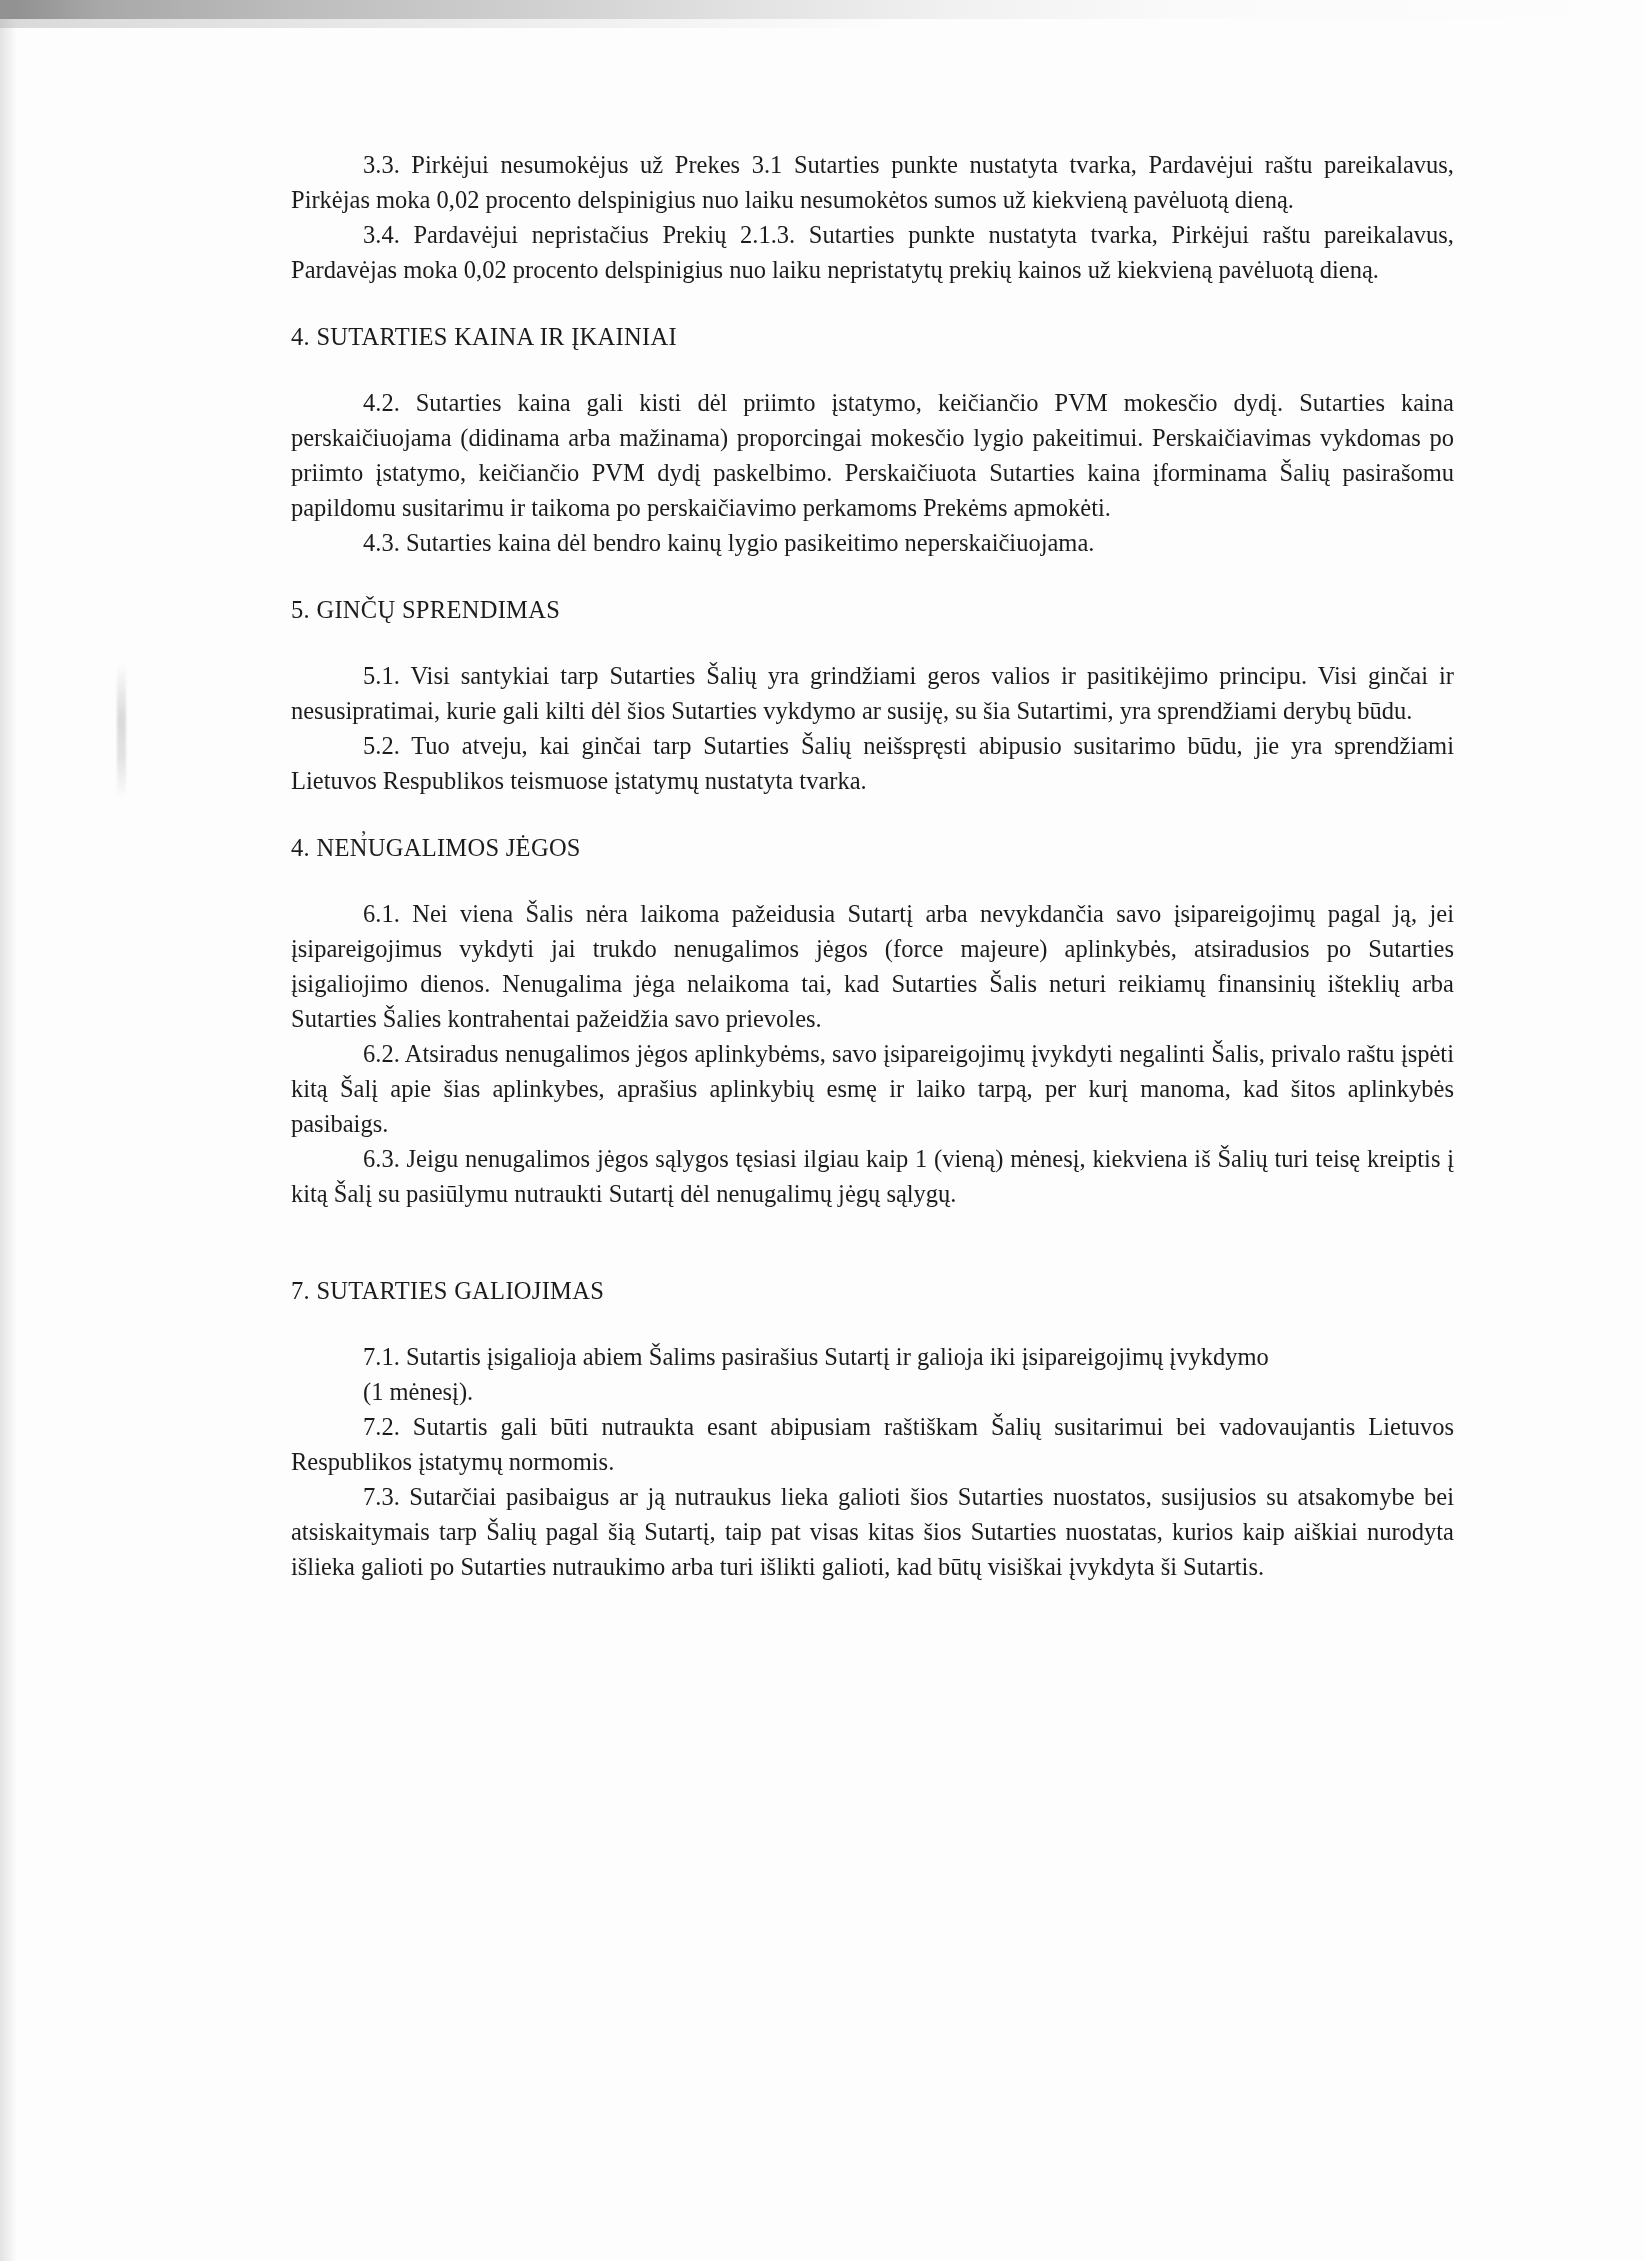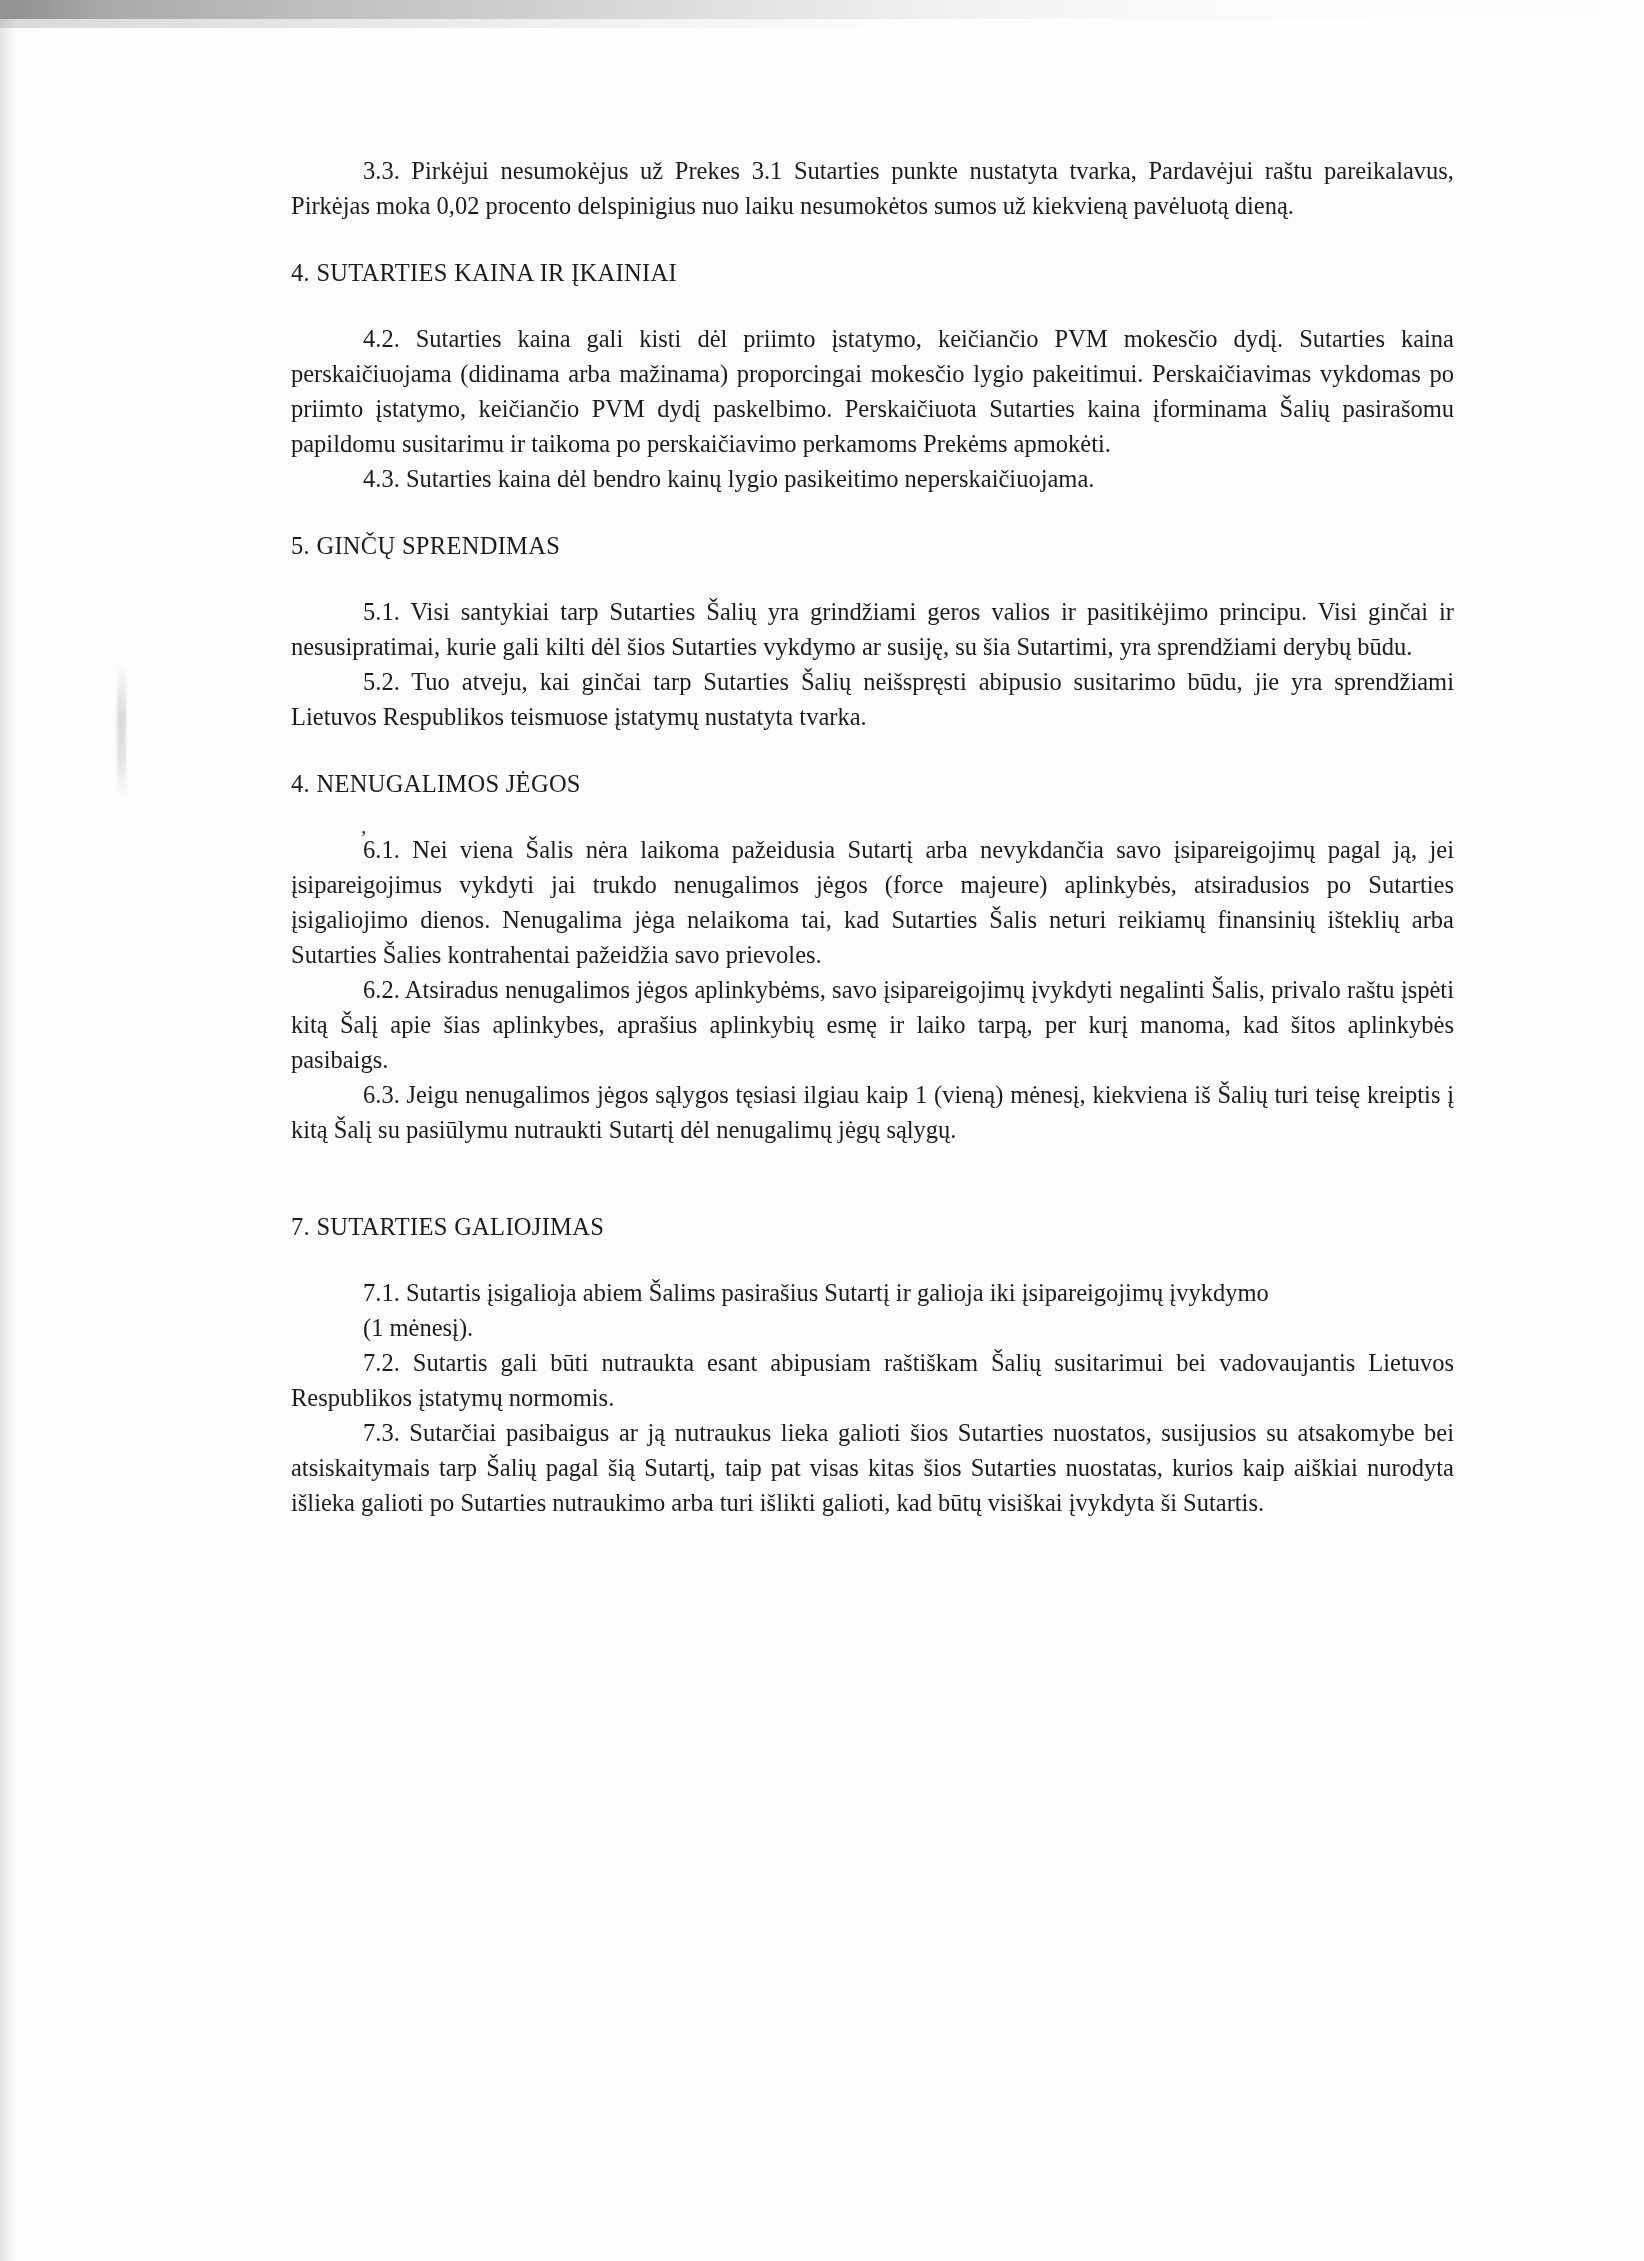--- a/index.html
+++ b/index.html
@@ -53,21 +53,21 @@
   }
   
   .stray-mark {
     position: absolute;
     left: 361px; top: 813px;
     font-size: 22px;
     color: #3a3a3a;
   }
   .content {
     position: absolute;
-    left: 291px; top: 153px;
+    left: 291px; top: 147px;
     width: 1163px;
     font-size: 24.5px;
     line-height: 35px;
     color: #1c1c1c;
     text-align: justify;
   }
   .para { text-indent: 72px; }
   .heading {
     text-align: left;
     text-indent: 0;
@@ -80,20 +80,21 @@
 <body>
 
 <div class="scan-page">
   <div class="scan-edge-top"></div>
   <div class="scan-edge-left"></div>
   <div class="scan-smudge"></div>
   <span class="stray-mark">,</span>
 
   <div class="content">
     <p class="para">3.3. Pirkėjui nesumokėjus už Prekes 3.1 Sutarties punkte nustatyta tvarka, Pardavėjui raštu pareikalavus, Pirkėjas moka 0,02 procento delspinigius nuo laiku nesumokėtos sumos už kiekvieną pavėluotą dieną.</p>
+    <p class="para">3.4. Pardavėjui nepristačius Prekių 2.1.3. Sutarties punkte nustatyta tvarka, Pirkėjui raštu pareikalavus, Pardavėjas moka 0,02 procento delspinigius nuo laiku nepristatytų prekių kainos už kiekvieną pavėluotą dieną.</p>
 
     <p class="heading">4. SUTARTIES KAINA IR ĮKAINIAI</p>
     <p class="para">4.2. Sutarties kaina gali kisti dėl priimto įstatymo, keičiančio PVM mokesčio dydį. Sutarties kaina perskaičiuojama (didinama arba mažinama) proporcingai mokesčio lygio pakeitimui. Perskaičiavimas vykdomas po priimto įstatymo, keičiančio PVM dydį paskelbimo. Perskaičiuota Sutarties kaina įforminama Šalių pasirašomu papildomu susitarimu ir taikoma po perskaičiavimo perkamoms Prekėms apmokėti.</p>
     <p class="para">4.3. Sutarties kaina dėl bendro kainų lygio pasikeitimo neperskaičiuojama.</p>
 
     <p class="heading">5. GINČŲ SPRENDIMAS</p>
     <p class="para">5.1. Visi santykiai tarp Sutarties Šalių yra grindžiami geros valios ir pasitikėjimo principu. Visi ginčai ir nesusipratimai, kurie gali kilti dėl šios Sutarties vykdymo ar susiję, su šia Sutartimi, yra sprendžiami derybų būdu.</p>
     <p class="para">5.2. Tuo atveju, kai ginčai tarp Sutarties Šalių neišspręsti abipusio susitarimo būdu, jie yra sprendžiami Lietuvos Respublikos teismuose įstatymų nustatyta tvarka.</p>
 
     <p class="heading">4. NENUGALIMOS JĖGOS</p>

